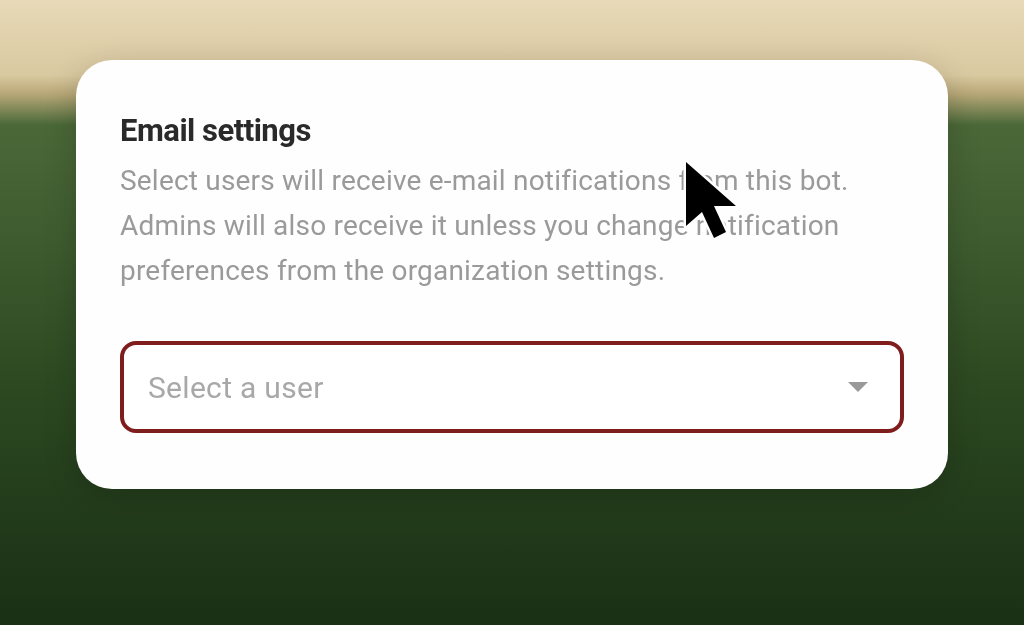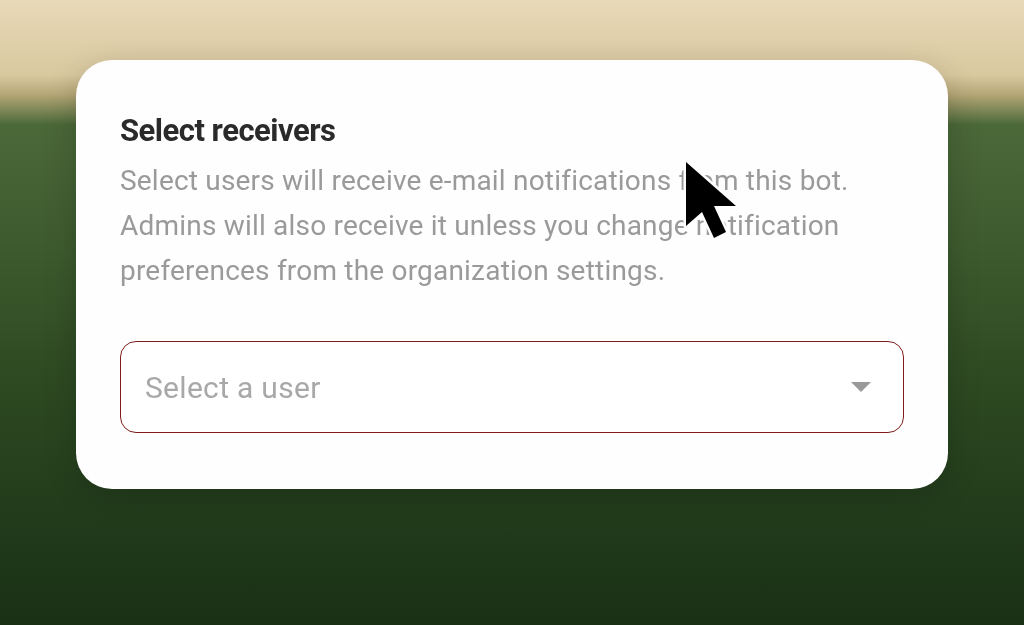--- a/index.html
+++ b/index.html
@@ -53,21 +53,21 @@
     }
     
     .select-wrapper {
       position: relative;
       width: 100%;
     }
     
     .select-box {
       width: 100%;
       height: 92px;
-      border: 1px solid #7f1d1d;
+      border: 4px solid #7f1d1d;
       border-radius: 16px;
       background: #ffffff;
       display: flex;
       align-items: center;
       justify-content: space-between;
       padding: 0 32px 0 24px;
       cursor: pointer;
     }
     
     .select-placeholder {
@@ -89,21 +89,21 @@
       top: 158px;
       left: 682px;
       z-index: 10;
       pointer-events: none;
     }
   </style>
 </head>
 <body>
 
 <div class="card">
-  <h2 class="card-title">Select receivers</h2>
+  <h2 class="card-title">Email settings</h2>
   <p class="card-description">Select users will receive e-mail notifications from this bot. Admins will also receive it unless you change notification preferences from the organization settings.</p>
 
   <div class="select-wrapper">
     <div class="select-box">
       <span class="select-placeholder">Select a user</span>
       <span class="select-arrow"></span>
     </div>
   </div>
 </div>
 

